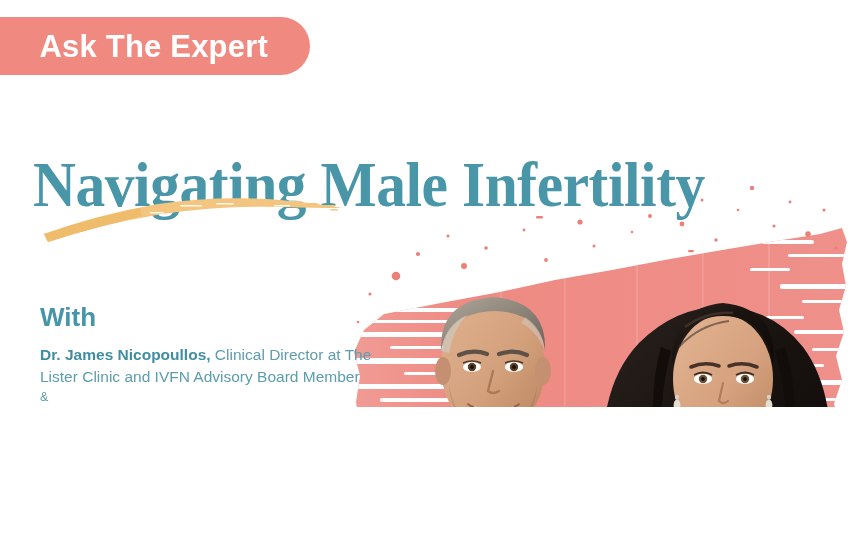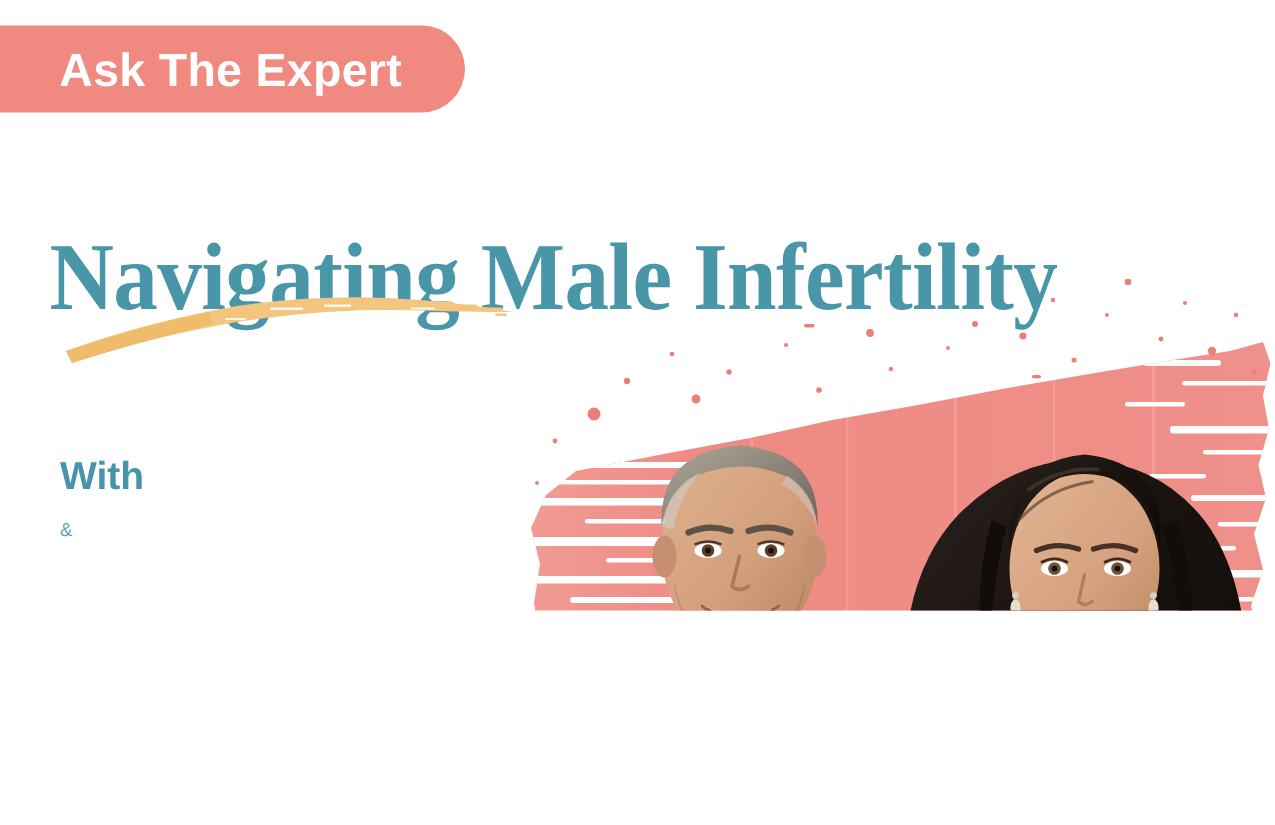--- a/index.html
+++ b/index.html
@@ -372,18 +372,21 @@
       <rect x="186" y="15" width="18" height="1.6" rx=".8"></rect>
       <rect x="206" y="19" width="26" height="1.4" rx=".7"></rect>
       <rect x="244" y="17" width="16" height="1.4" rx=".7"></rect>
       <rect x="120" y="24" width="14" height="1.4" rx=".7"></rect>
     </g>
   </svg>
 
   <div id="with-block">
     <div id="with-heading">With</div>
 
+    <div class="presenter-line">
+      <b>Dr. James Nicopoullos,</b><span> Clinical Director at The Lister Clinic and IVFN Advisory Board Member</span>
+    </div>
 
     <span class="amp">&amp;</span>
 
   </div>
 
 </div>
 
 </body></html>

